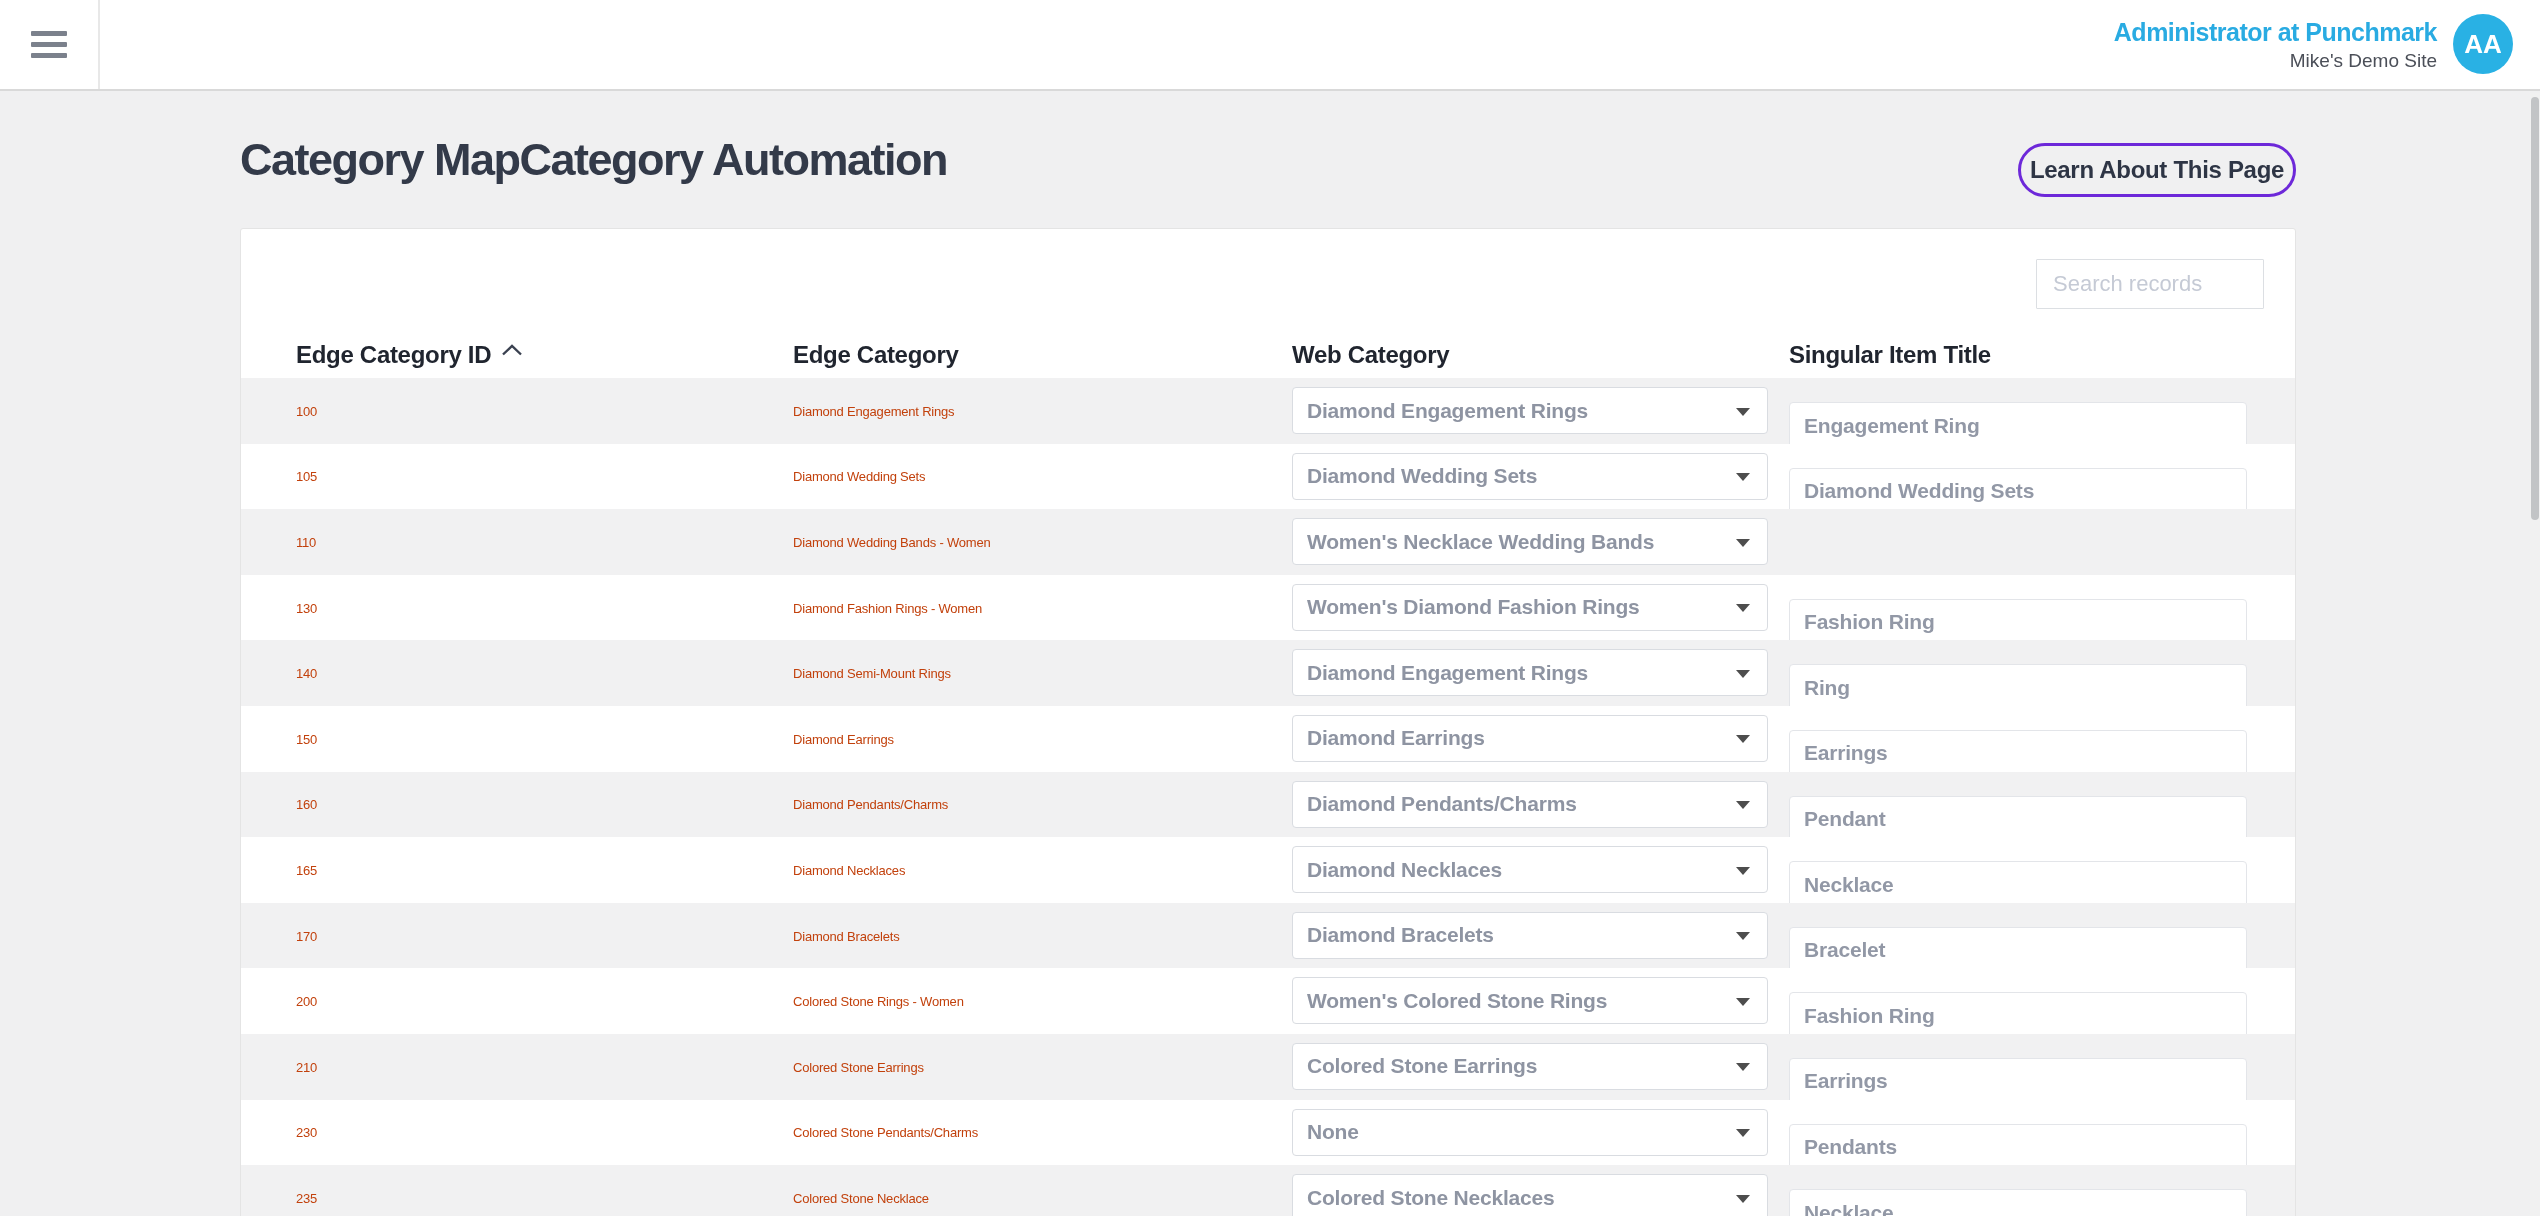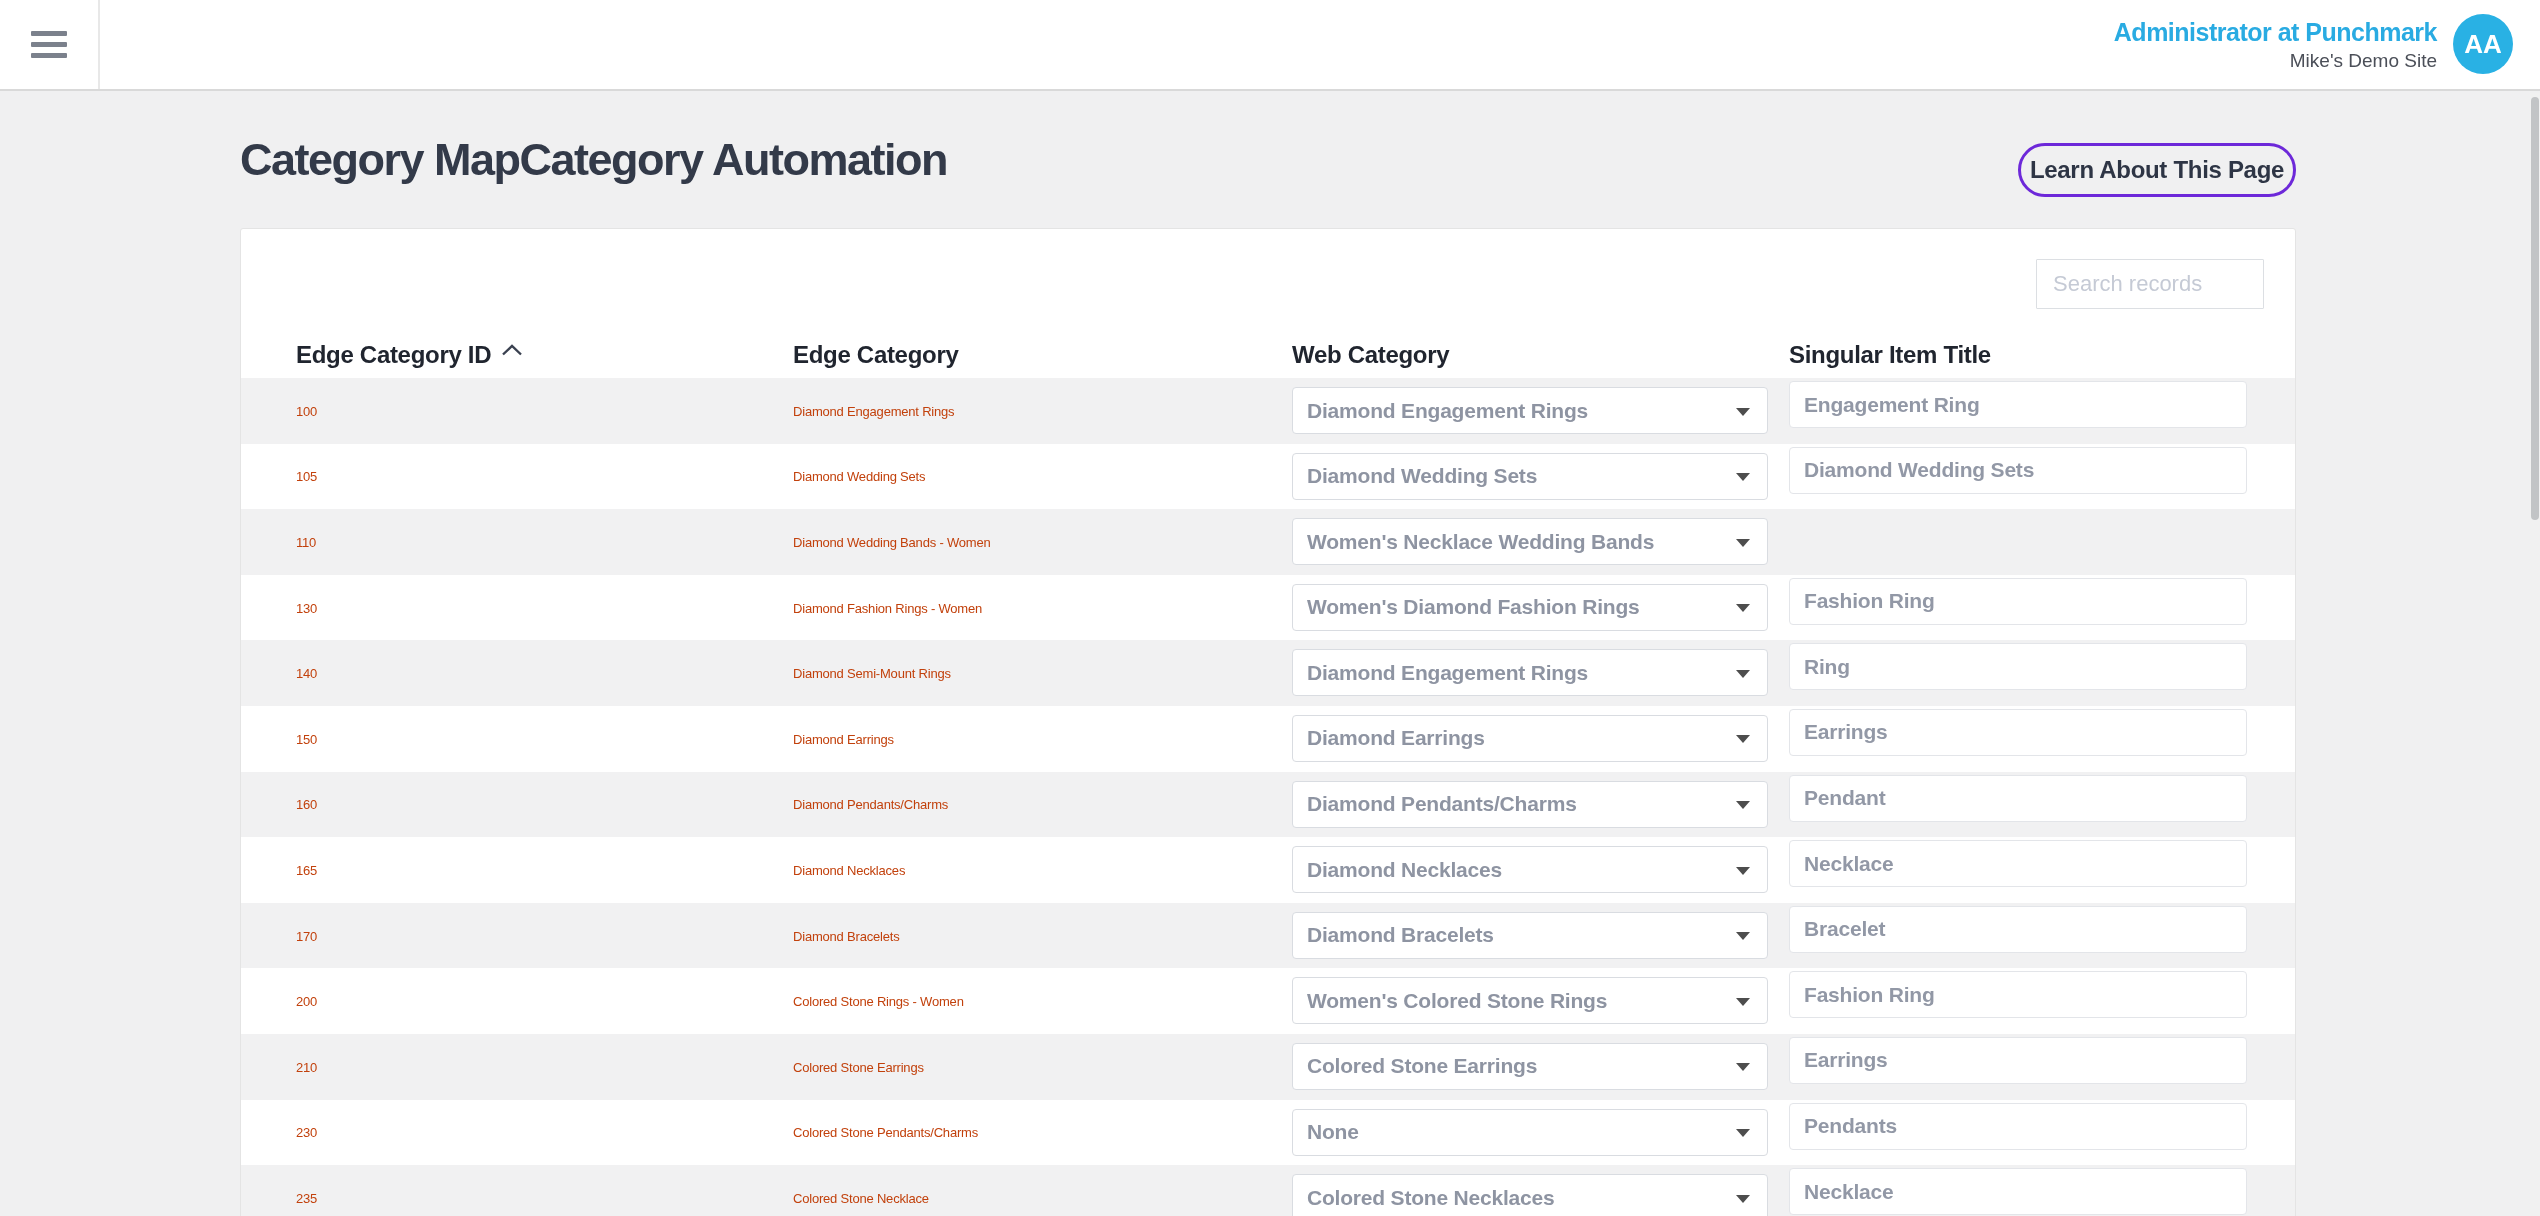--- a/index.html
+++ b/index.html
@@ -56,21 +56,21 @@
   .ccat { left:552px; }
 
   .select { position:absolute; left:1051px; top:9px; width:476px; height:47px;
     background:#ffffff; border:1px solid #d9dce1; border-radius:4px; cursor:pointer; }
   .select .sel-label { position:absolute; left:14px; top:50%; transform:translateY(-50%);
     font-size:21px; font-weight:600; color:#8e94a2; white-space:nowrap; letter-spacing:-0.2px; }
   .select .caret { position:absolute; right:17px; top:50%; margin-top:-3px;
     width:0; height:0; border-left:7px solid transparent; border-right:7px solid transparent;
     border-top:8px solid #4d4d4d; }
 
-  .cell-input { position:absolute; left:1548px; top:3px; width:458px; height:47px;
+  .cell-input { position:absolute; left:1548px; top:24px; width:458px; height:47px;
     background:#ffffff; border:1px solid #e3e5e9; border-radius:4px;
     font-size:21px; font-weight:600; color:#9298a6; padding:0 14px; outline:none;
     font-family:"Liberation Sans", sans-serif; letter-spacing:-0.2px; }
 
   
   .scrollbar { position:absolute; right:0; top:93px; width:10px; height:1123px;
     background:#f1f1f1; z-index:9; }
   .scroll-thumb { position:absolute; top:4px; right:1px; width:8px; height:423px;
     background:#c2c4c6; border-radius:4px; }
 </style>

